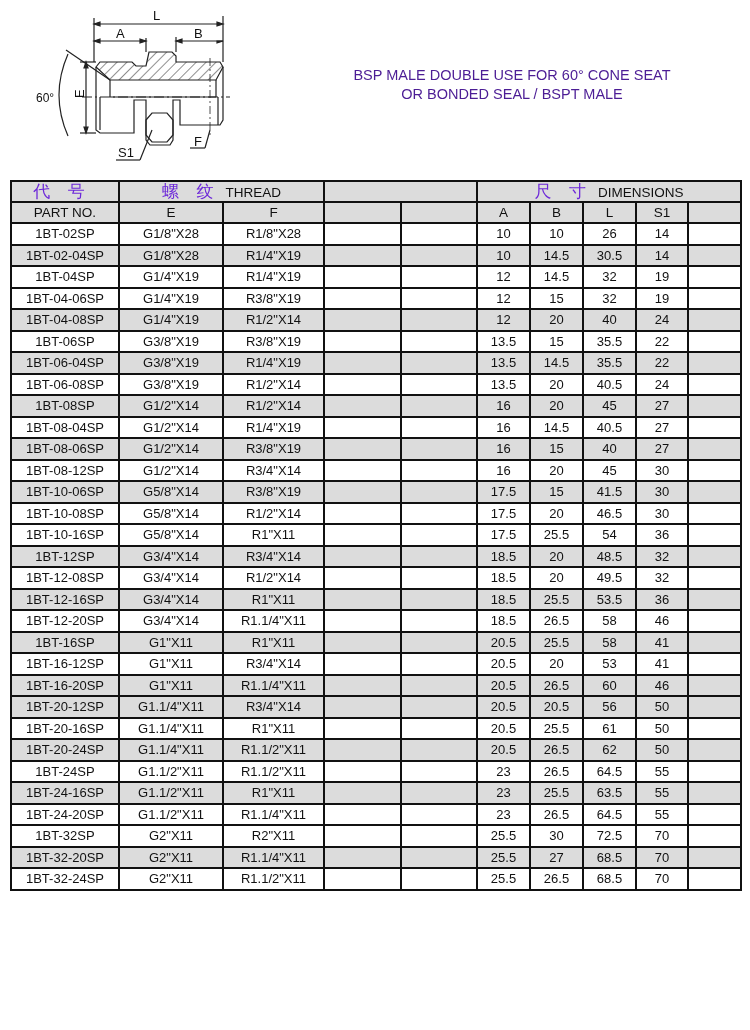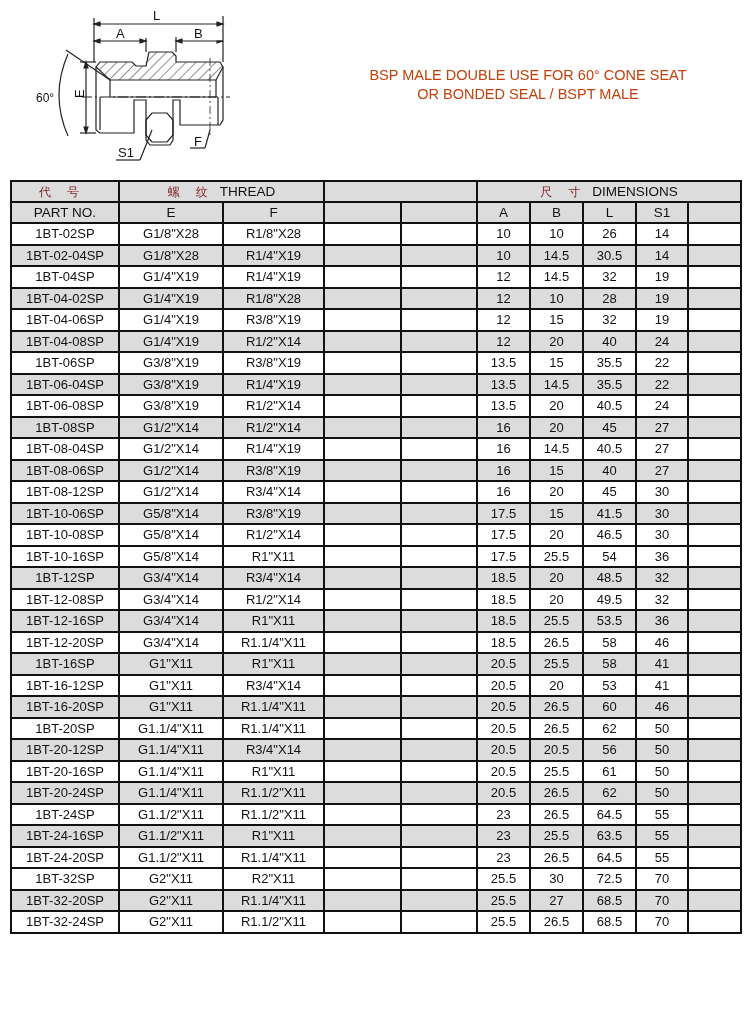--- a/index.html
+++ b/index.html
@@ -1,31 +1,31 @@
 <!DOCTYPE html>
 <html><head>
 <meta charset="utf-8">
 <style>
   html, body { margin: 0; padding: 0; background: #ffffff; }
   body { width: 750px; height: 1030px; position: relative; overflow: hidden;
          font-family: "Liberation Sans", sans-serif; color: #111; }
   #diagram { position: absolute; left: 30px; top: 0; width: 210px; height: 170px; }
-  #title { position: absolute; left: 328px; top: 66px; width: 400px; text-align: center;
-           font-size: 14.5px; line-height: 19px; color: #c2410c; }
+  #title { position: absolute; left: 312px; top: 66px; width: 400px; text-align: center;
+           font-size: 14.5px; line-height: 19px; color: #4c1d95; }
   #title div { white-space: nowrap; }
   table#spec { position: absolute; left: 10px; top: 180px; border-collapse: collapse;
                table-layout: fixed; width: 730px; }
   #spec td, #spec th { border: 2px solid #111; text-align: center; font-weight: normal;
                        font-size: 13px; padding: 0; height: 19.5px; line-height: 17px;
                        white-space: nowrap; overflow: hidden; }
   #spec thead th { background: #dcdcdc; font-size: 13.5px; height: 19px; }
   #spec tbody tr.shade td { background: #dcdcdc; }
   #spec tbody tr td { background: #ffffff; }
   #spec tbody tr.shade td { background: #dcdcdc; }
-  .cn { font-family: "DejaVu Serif", serif; font-size: 12px; letter-spacing: 6px; color: #7f1d1d; margin-right: 6px; }
+  .cn { font-family: "DejaVu Serif", serif; font-size: 17px; letter-spacing: 6px; color: #6d28d9; margin-right: 6px; }
 </style>
 </head>
 <body>
 
 <svg id="diagram" viewBox="0 0 210 170" xmlns="http://www.w3.org/2000/svg">
   <defs>
     <pattern id="hatch" patternUnits="userSpaceOnUse" width="7" height="7" patternTransform="rotate(45)">
       <line x1="0" y1="0" x2="0" y2="7" stroke="#222" stroke-width="1"></line>
     </pattern>
   </defs>
@@ -154,32 +154,20 @@
         <td>G1/4"X19</td>
         <td>R1/4"X19</td>
         <td></td>
         <td></td>
         <td>12</td>
         <td>14.5</td>
         <td>32</td>
         <td>19</td>
         <td></td>
       </tr>
-      <tr class="shade">
-        <td>1BT-04-02SP</td>
-        <td>G1/4"X19</td>
-        <td>R1/8"X28</td>
-        <td></td>
-        <td></td>
-        <td>12</td>
-        <td>10</td>
-        <td>28</td>
-        <td>19</td>
-        <td></td>
-      </tr>
       <tr>
         <td>1BT-04-06SP</td>
         <td>G1/4"X19</td>
         <td>R3/8"X19</td>
         <td></td>
         <td></td>
         <td>12</td>
         <td>15</td>
         <td>32</td>
         <td>19</td>
@@ -394,32 +382,20 @@
         <td>G1"X11</td>
         <td>R1.1/4"X11</td>
         <td></td>
         <td></td>
         <td>20.5</td>
         <td>26.5</td>
         <td>60</td>
         <td>46</td>
         <td></td>
       </tr>
-      <tr>
-        <td>1BT-20SP</td>
-        <td>G1.1/4"X11</td>
-        <td>R1.1/4"X11</td>
-        <td></td>
-        <td></td>
-        <td>20.5</td>
-        <td>26.5</td>
-        <td>62</td>
-        <td>50</td>
-        <td></td>
-      </tr>
       <tr class="shade">
         <td>1BT-20-12SP</td>
         <td>G1.1/4"X11</td>
         <td>R3/4"X14</td>
         <td></td>
         <td></td>
         <td>20.5</td>
         <td>20.5</td>
         <td>56</td>
         <td>50</td>

